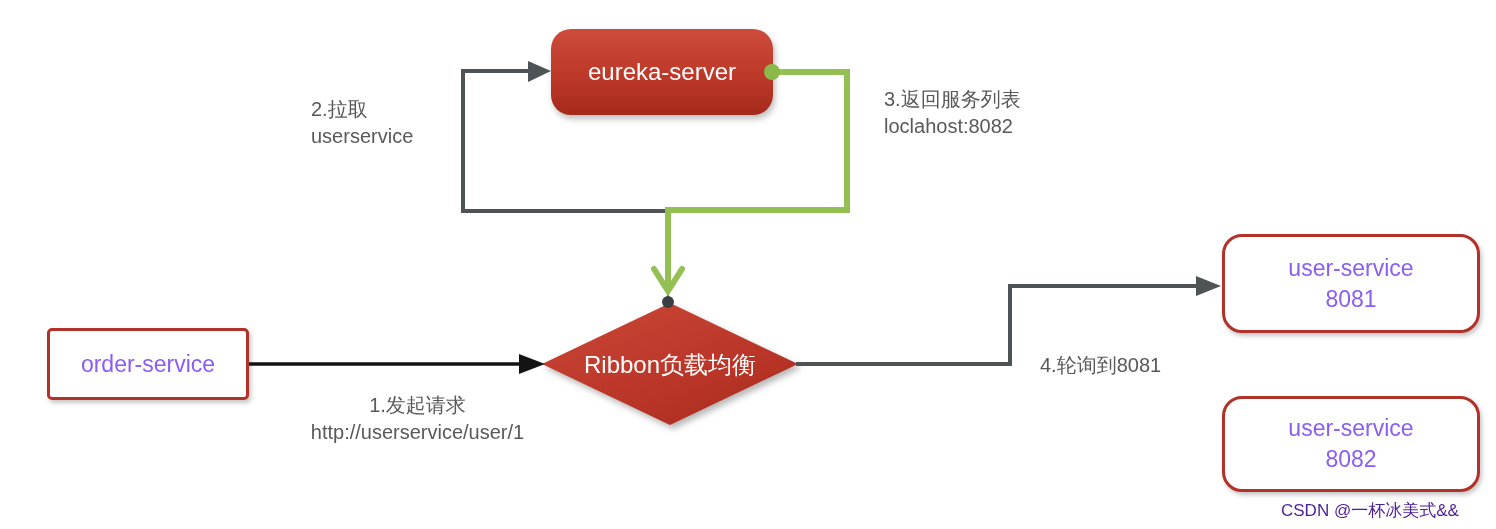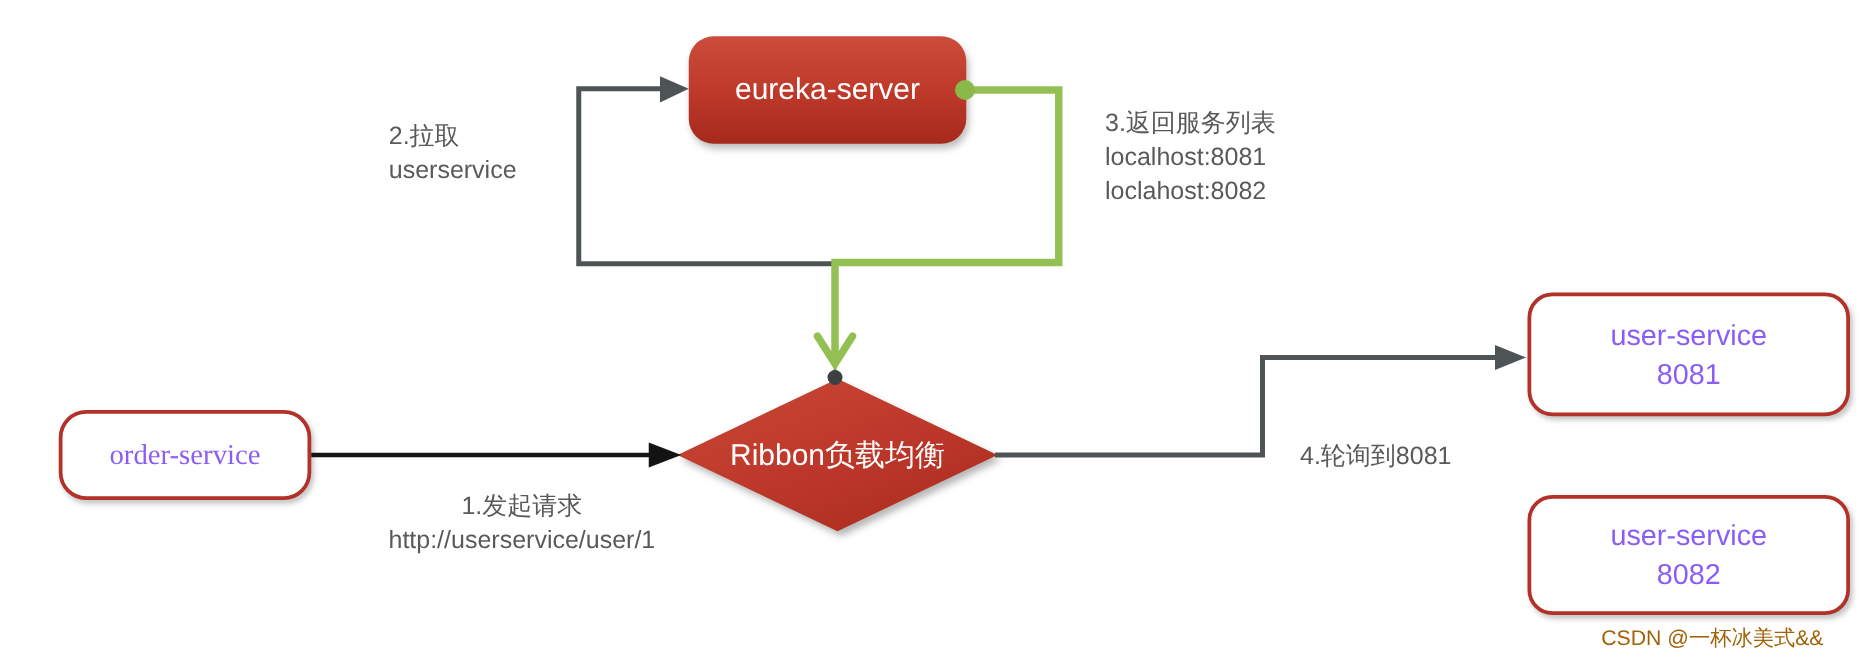--- a/index.html
+++ b/index.html
@@ -34,23 +34,22 @@
     border: 3px solid #b23128;
     color: #8b5cf6;
     display: flex; flex-direction: column;
     align-items: center; justify-content: center;
     text-align: center;
     box-shadow: 2px 3px 4px rgba(130,130,130,0.45);
   }
   .node-order {
     left: 47px; top: 328px;
     width: 202px; height: 72px;
-    border-radius: 22px;
+    border-radius: 5px;
     font-size: 23px;
-    font-family: Liberation Serif, serif;
   }
   .node-user1 {
     left: 1222px; top: 234px;
     width: 258px; height: 99px;
     border-radius: 20px;
     font-size: 23px; line-height: 31px;
   }
   .node-user2 {
     left: 1222px; top: 396px;
     width: 258px; height: 96px;
@@ -85,21 +84,21 @@
     white-space: nowrap;
   }
   .lbl-step2 { left: 311px; top: 96px; }
   .lbl-step3 { left: 884px; top: 86px; }
   .lbl-step1 { left: 265px; top: 392px; width: 305px; text-align: center; }
   .lbl-step4 { left: 1040px; top: 352px; }
 
   .watermark {
     position: absolute;
     left: 1281px; top: 499px;
-    color: #a16207;
+    color: #4c1d95;
     font-size: 17px;
     white-space: nowrap;
     z-index: 10;
   }
 
   .svg-layer {
     position: absolute;
     left: 0; top: 0;
     width: 1496px; height: 529px;
     z-index: 5;
@@ -136,21 +135,20 @@
     </div>
   </div>
 
   <div class="lbl lbl-step2">
     <div>2.拉取</div>
     <div>userservice</div>
   </div>
 
   <div class="lbl lbl-step3">
     <div>3.返回服务列表</div>
-    <div>localhost:8081</div>
     <div>loclahost:8082</div>
   </div>
 
   <div class="lbl lbl-step1">
     <div>1.发起请求</div>
     <div>http://userservice/user/1</div>
   </div>
 
   <div class="lbl lbl-step4">
     <span>4.轮询到8081</span>

